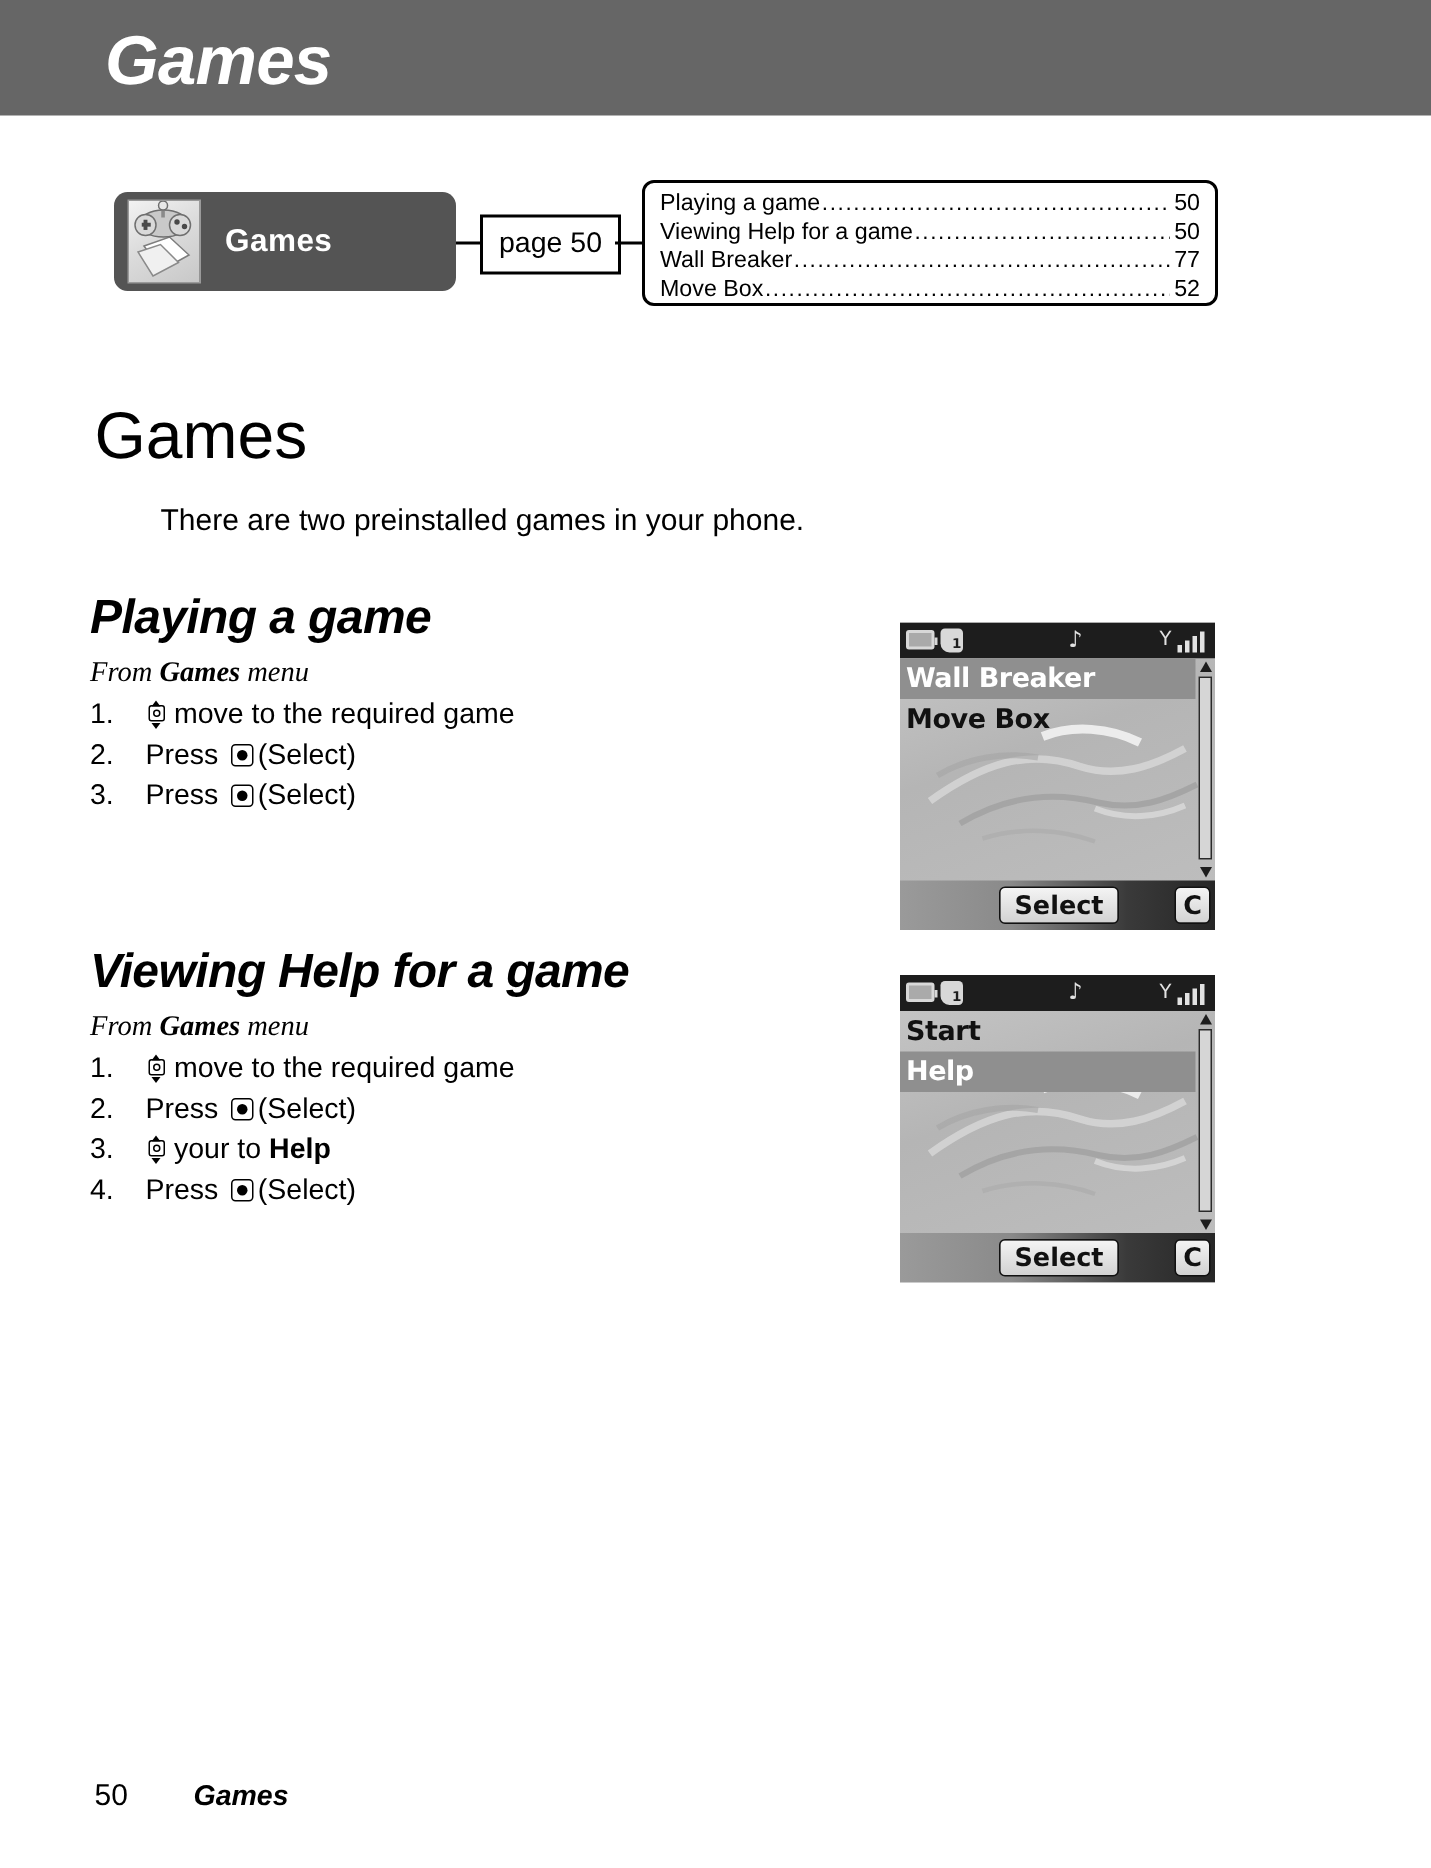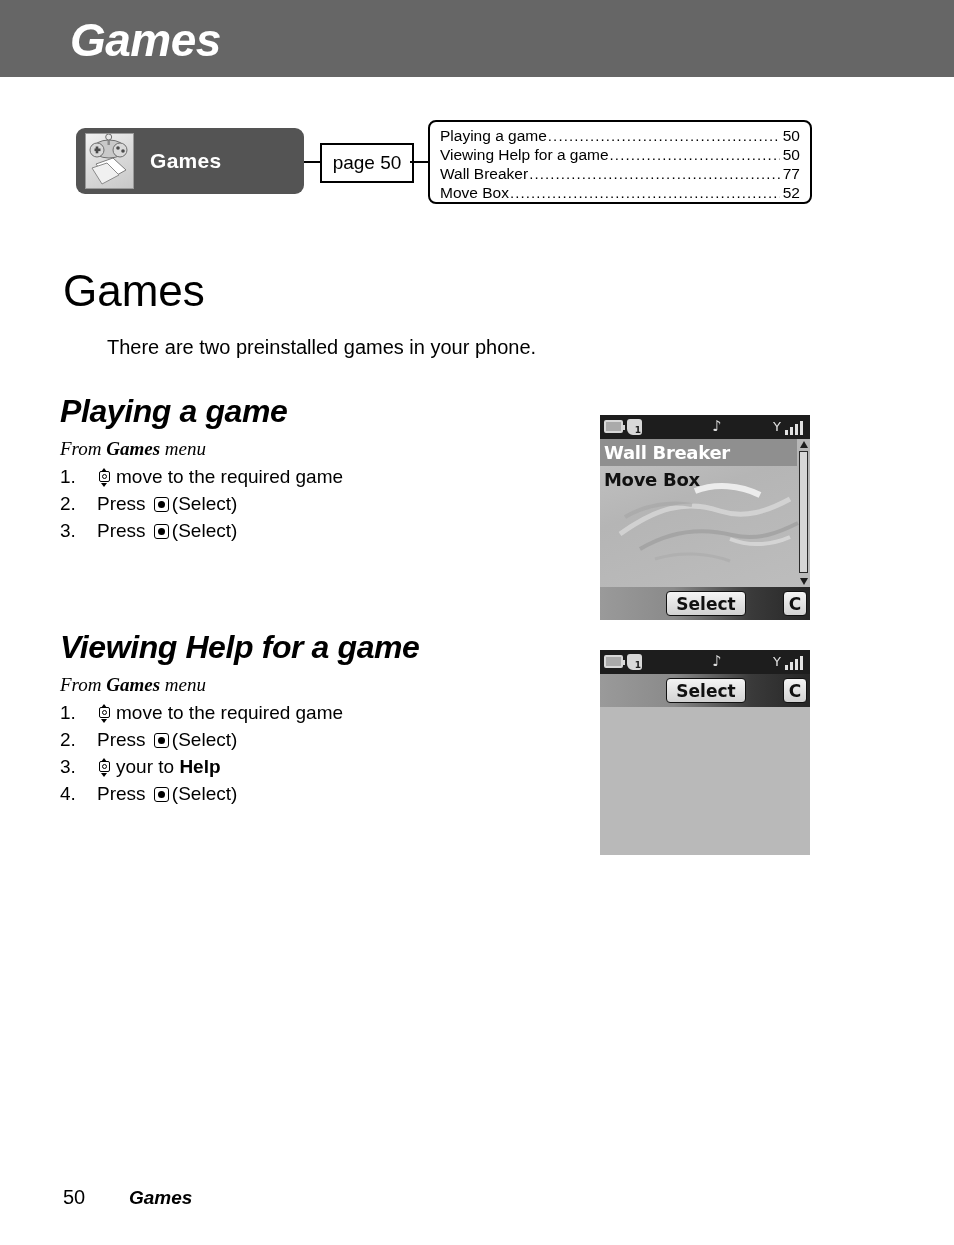--- a/index.html
+++ b/index.html
@@ -566,20 +566,37 @@
     <div class="sb-line1">1</div>
     <div class="sb-music">♪</div>
     <div class="sb-signal">
       <span class="ant">Y</span>
       <span class="bar" style="left:13px; height:5px;"></span>
       <span class="bar" style="left:18px; height:8px;"></span>
       <span class="bar" style="left:23px; height:11px;"></span>
       <span class="bar" style="left:28px; height:14px;"></span>
     </div>
   </div>
+  <div class="ps-body">
+    <svg class="ps-art" viewBox="0 0 210 148" preserveAspectRatio="none">
+      <path d="M20,95 C55,70 85,60 120,72 C145,80 168,72 190,60" stroke="#d8d8d8" stroke-width="5" fill="none" opacity="0.8"></path>
+      <path d="M40,110 C70,92 100,88 132,96 C158,102 178,94 198,84" stroke="#9c9c9c" stroke-width="4" fill="none" opacity="0.7"></path>
+      <path d="M95,52 C115,44 140,46 160,56" stroke="#f2f2f2" stroke-width="6" fill="none" opacity="0.9"></path>
+      <path d="M25,78 C45,66 70,62 92,66" stroke="#a5a5a5" stroke-width="4" fill="none" opacity="0.6"></path>
+      <path d="M130,100 C150,108 172,106 190,98" stroke="#e0e0e0" stroke-width="4" fill="none" opacity="0.7"></path>
+      <path d="M55,120 C80,112 108,114 130,122" stroke="#aaaaaa" stroke-width="3" fill="none" opacity="0.6"></path>
+    </svg>
+    <div class="ps-row unsel">Start</div>
+    <div class="ps-row sel">Help</div>
+    <div class="ps-scroll">
+      <span class="ps-arrow-up"></span>
+      <span class="ps-scroll-track"></span>
+      <span class="ps-arrow-dn"></span>
+    </div>
+  </div>
   <div class="ps-soft">
     <div class="ps-softkey center">Select</div>
     <div class="ps-softkey right">C</div>
   </div>
 </div>
 
 <div class="footer">
   <span class="footer-page">50</span>
   <span class="footer-chapter">Games</span>
 </div>

